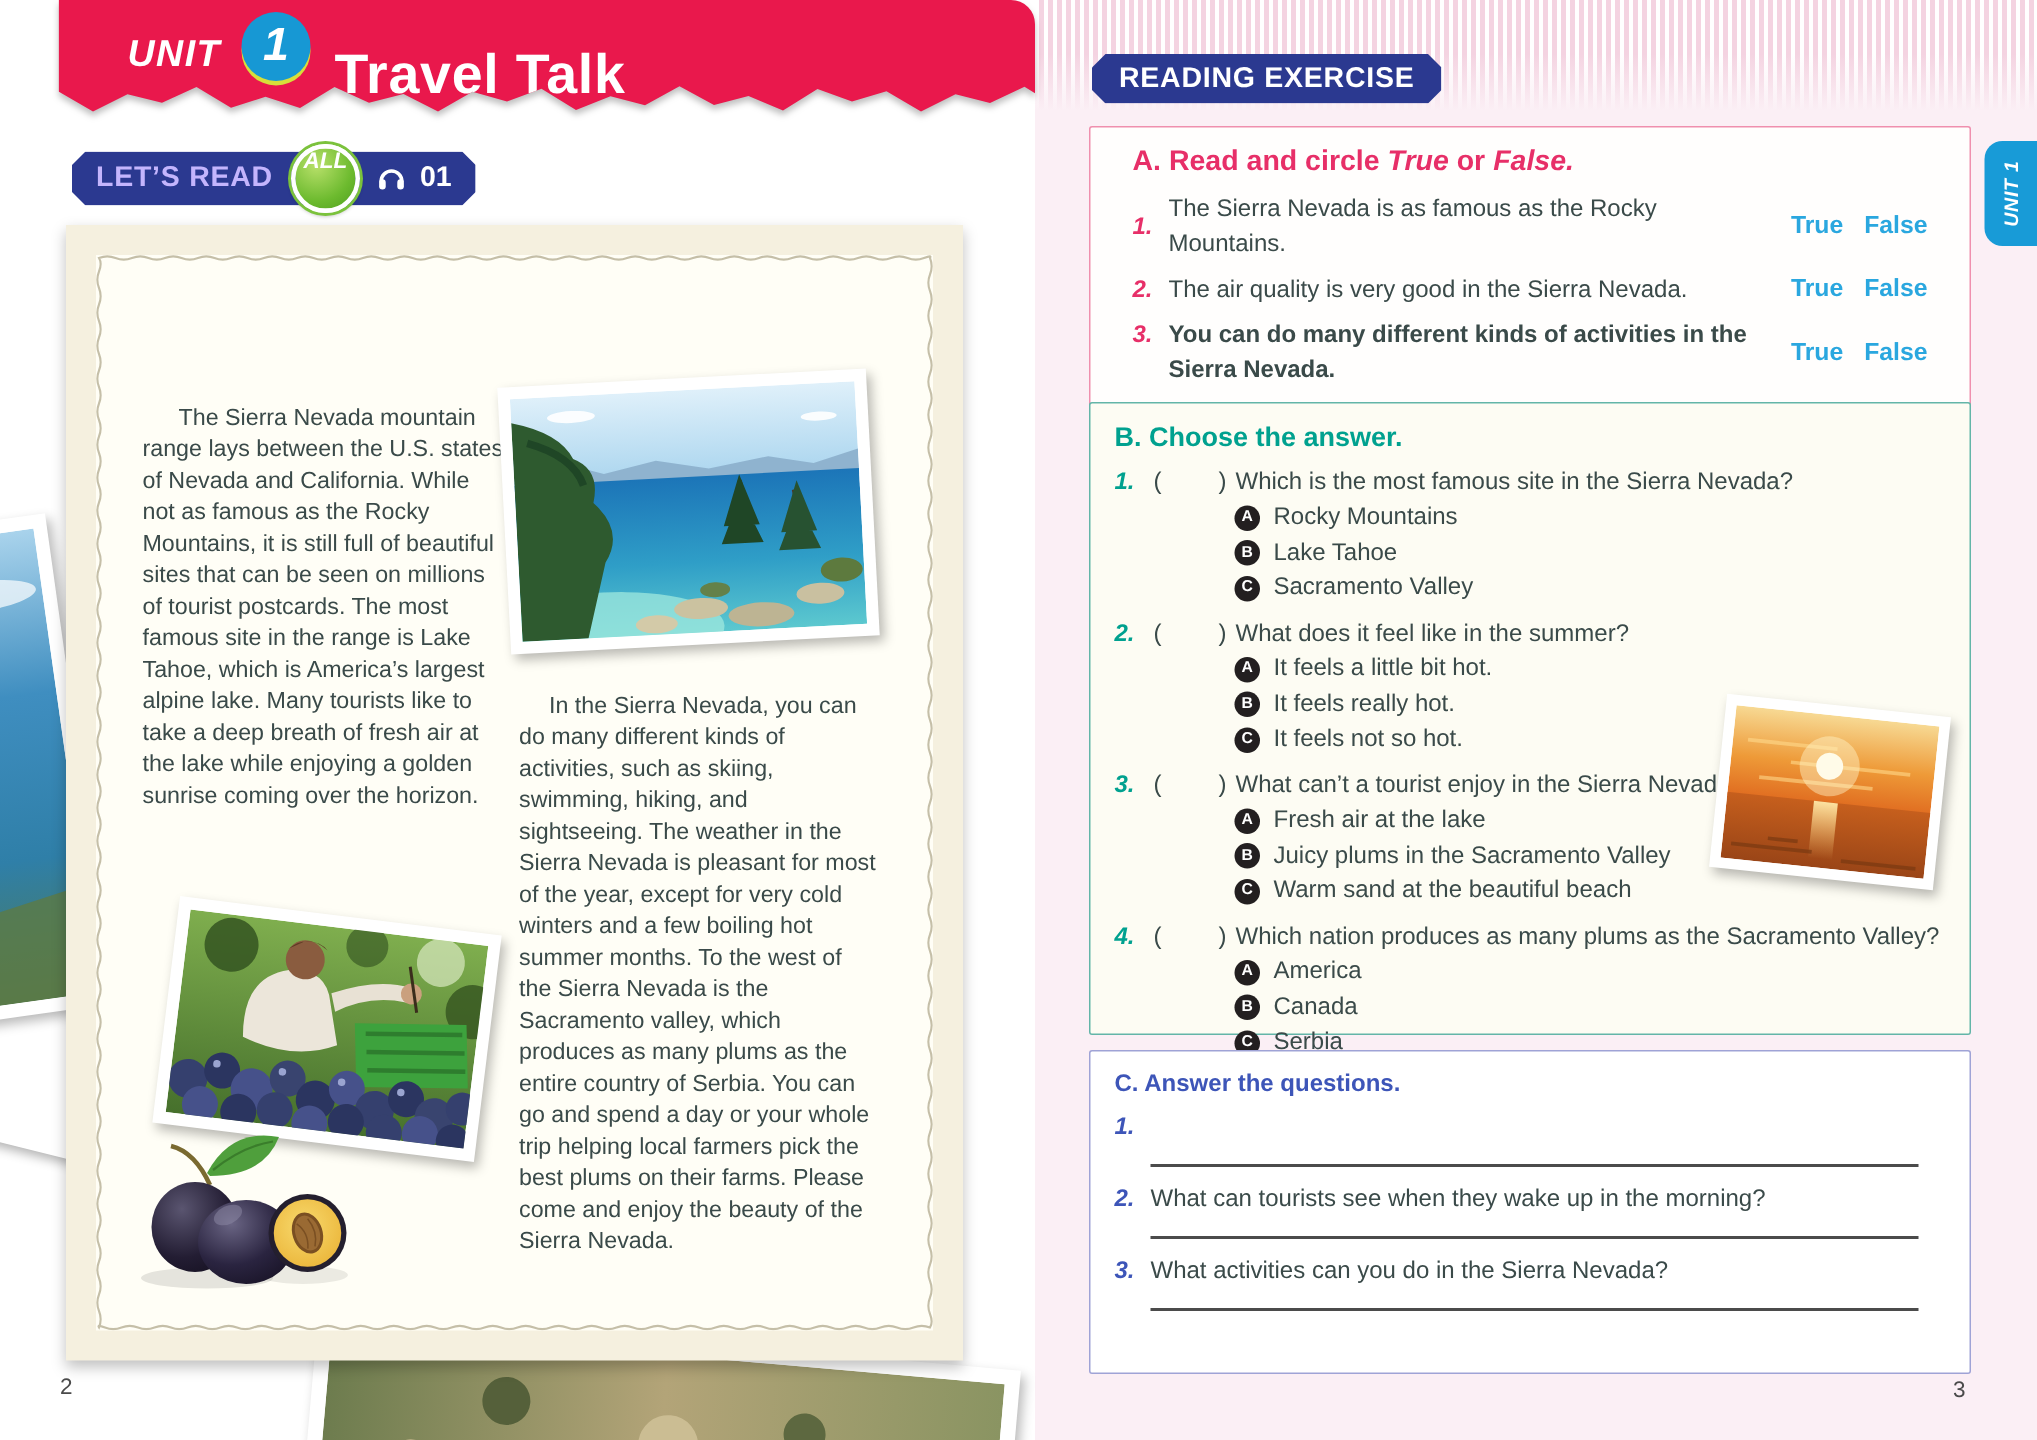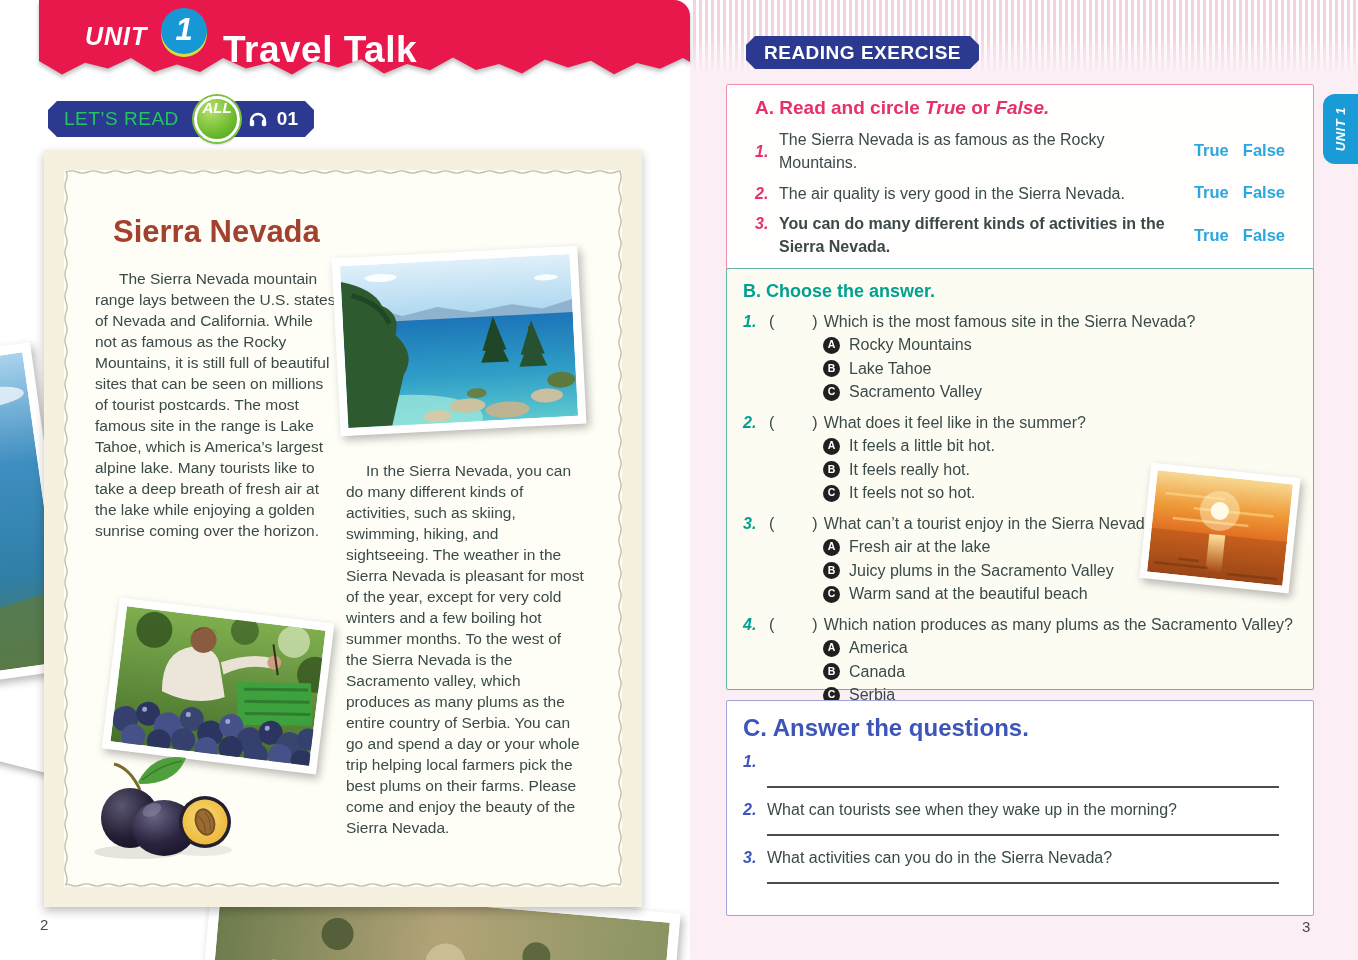--- a/index.html
+++ b/index.html
@@ -31,21 +31,21 @@
   }
   .unit-circle span { color:#fff; font-size:31px; font-weight:800; font-style:italic; transform:translateY(-1px); }
   .unit-title { position:absolute; left:184px; top:29px; color:#fff; font-size:37px; font-weight:800; letter-spacing:.5px; }
 
   .lets-read { position:absolute; left:48px; top:101px; height:36px; z-index:6; }
   .lr-plate {
     height:36px; background:#2b3990; display:flex; align-items:center;
     padding:0 16px 0 16px; gap:8px;
     clip-path:polygon(9px 0,calc(100% - 9px) 0,100% 9px,100% calc(100% - 9px),calc(100% - 9px) 100%,9px 100%,0 calc(100% - 9px),0 9px);
   }
-  .lr-label { color:#22c55e; font-size:19px; font-weight:400; letter-spacing:.5px; white-space:nowrap; }
+  .lr-label { color:#c4b5fd; font-size:19px; font-weight:700; letter-spacing:.5px; white-space:nowrap; }
   .lr-spacer { display:inline-block; width:52px; }
   .all-circle {
     position:absolute; left:146px; top:-5px; width:46px; height:46px; border-radius:50%;
     background:radial-gradient(circle at 35% 28%, #b8e06a, #6cba2e 62%, #4f9e1f);
     border:3px solid #fff; box-shadow:0 0 0 2px #7bc23c, 0 2px 3px rgba(0,0,0,.3);
     display:flex; align-items:flex-start; justify-content:center; z-index:2;
   }
   .all-circle span { color:#fff; font-weight:800; font-style:italic; font-size:15px; }
   .headphone-icon svg { display:block; }
   .track { color:#fff; font-size:19px; font-weight:700; }
@@ -86,21 +86,20 @@
     background:
       linear-gradient(to bottom, rgba(251,239,245,0) 45%, #fbeff5 92%),
       repeating-linear-gradient(90deg, #ffffff 0 3px, #f4d3e1 3px 6px);
   }
   .re-badge {
     position:absolute; left:38px; top:36px; height:33px; background:#2b3990;
     color:#fff; font-size:19px; font-weight:800; letter-spacing:.5px;
     display:flex; align-items:center; padding:0 18px;
     clip-path:polygon(9px 0,calc(100% - 9px) 0,100% 9px,100% calc(100% - 9px),calc(100% - 9px) 100%,9px 100%,0 calc(100% - 9px),0 9px);
     z-index:3;
-    margin-left:18px;
   }
   .unit-tab {
     position:absolute; right:0; top:94px; width:35px; height:70px; background:#189bd7;
     border-radius:12px 0 0 12px; display:flex; align-items:center; justify-content:center; z-index:3;
   }
   .unit-tab span {
     color:#fff; font-size:13px; font-weight:800; font-style:italic; letter-spacing:.5px;
     writing-mode:vertical-rl; transform:rotate(180deg); white-space:nowrap;
   }
 
@@ -123,21 +122,21 @@
   .bparen { color:#3a4a49; }
   .bblank { display:inline-block; width:38px; }
   .bqtext { color:#3a4a49; padding-left:6px;}
   .bopts { margin-left:80px; }
   .bopt { display:flex; align-items:center; gap:9px; margin-bottom:3.5px; font-size:16px; color:#3a4a49; line-height:1.25;}
   .letter {
     width:17px; height:17px; border-radius:50%; background:#231f20; color:#fff;
     font-size:10.5px; font-weight:700; display:inline-flex; align-items:center; justify-content:center; flex:none;
   }
 
-  .boxC h2 { font-size:24px; font-weight:700; color:#3d55b8; margin-bottom:11px; }
+  .boxC h2 { font-size:16px; font-weight:700; color:#3d55b8; margin-bottom:11px; }
   .crow { margin-bottom:5px; }
   .c-head { display:flex; font-size:16px; }
   .cnum { width:24px; color:#3d55b8; font-weight:700; font-style:italic; flex:none; }
   .ctext { color:#3a4a49; }
   .answer-line { height:2px; background:#4b4b4b; width:512px; margin:15px 0 13px 24px; }
 
   .sunset-photo { left:455px; top:470px; width:150px; transform:rotate(6deg); padding:7px; z-index:5;}
 
   .pagenum-right { position:absolute; left:612px; top:918px; font-size:15px; color:#4a4a4a; }
 </style>
@@ -209,21 +208,20 @@
       <span class="all-circle">
         <span>ALL</span>
       </span>
     </div>
 
     <div class="card">
       <div class="panel">
         <svg class="deckle" width="558" height="717" viewBox="0 0 558 717">
           <path id="deckle-path" d="M 2 2 Q 7.5 -0.2 13 2 Q 18.5 4.2 24 2 Q 29.5 -0.2 35 2 Q 40.5 4.2 46 2 Q 51.5 -0.2 57 2 Q 62.5 4.2 68 2 Q 73.5 -0.2 79 2 Q 84.5 4.2 90 2 Q 95.5 -0.2 101 2 Q 106.5 4.2 112 2 Q 117.5 -0.2 123 2 Q 128.5 4.2 134 2 Q 139.5 -0.2 145 2 Q 150.5 4.2 156 2 Q 161.5 -0.2 167 2 Q 172.5 4.2 178 2 Q 183.5 -0.2 189 2 Q 194.5 4.2 200 2 Q 205.5 -0.2 211 2 Q 216.5 4.2 222 2 Q 227.5 -0.2 233 2 Q 238.5 4.2 244 2 Q 249.5 -0.2 255 2 Q 260.5 4.2 266 2 Q 271.5 -0.2 277 2 Q 282.5 4.2 288 2 Q 293.5 -0.2 299 2 Q 304.5 4.2 310 2 Q 315.5 -0.2 321 2 Q 326.5 4.2 332 2 Q 337.5 -0.2 343 2 Q 348.5 4.2 354 2 Q 359.5 -0.2 365 2 Q 370.5 4.2 376 2 Q 381.5 -0.2 387 2 Q 392.5 4.2 398 2 Q 403.5 -0.2 409 2 Q 414.5 4.2 420 2 Q 425.5 -0.2 431 2 Q 436.5 4.2 442 2 Q 447.5 -0.2 453 2 Q 458.5 4.2 464 2 Q 469.5 -0.2 475 2 Q 480.5 4.2 486 2 Q 491.5 -0.2 497 2 Q 502.5 4.2 508 2 Q 513.5 -0.2 519 2 Q 524.5 4.2 530 2 Q 535.5 -0.2 541 2 Q 546.5 4.2 552 2 Q 557.5 -0.2 556 2 Q 558.2 7.5 556 13 Q 553.8 18.5 556 24 Q 558.2 29.5 556 35 Q 553.8 40.5 556 46 Q 558.2 51.5 556 57 Q 553.8 62.5 556 68 Q 558.2 73.5 556 79 Q 553.8 84.5 556 90 Q 558.2 95.5 556 101 Q 553.8 106.5 556 112 Q 558.2 117.5 556 123 Q 553.8 128.5 556 134 Q 558.2 139.5 556 145 Q 553.8 150.5 556 156 Q 558.2 161.5 556 167 Q 553.8 172.5 556 178 Q 558.2 183.5 556 189 Q 553.8 194.5 556 200 Q 558.2 205.5 556 211 Q 553.8 216.5 556 222 Q 558.2 227.5 556 233 Q 553.8 238.5 556 244 Q 558.2 249.5 556 255 Q 553.8 260.5 556 266 Q 558.2 271.5 556 277 Q 553.8 282.5 556 288 Q 558.2 293.5 556 299 Q 553.8 304.5 556 310 Q 558.2 315.5 556 321 Q 553.8 326.5 556 332 Q 558.2 337.5 556 343 Q 553.8 348.5 556 354 Q 558.2 359.5 556 365 Q 553.8 370.5 556 376 Q 558.2 381.5 556 387 Q 553.8 392.5 556 398 Q 558.2 403.5 556 409 Q 553.8 414.5 556 420 Q 558.2 425.5 556 431 Q 553.8 436.5 556 442 Q 558.2 447.5 556 453 Q 553.8 458.5 556 464 Q 558.2 469.5 556 475 Q 553.8 480.5 556 486 Q 558.2 491.5 556 497 Q 553.8 502.5 556 508 Q 558.2 513.5 556 519 Q 553.8 524.5 556 530 Q 558.2 535.5 556 541 Q 553.8 546.5 556 552 Q 558.2 557.5 556 563 Q 553.8 568.5 556 574 Q 558.2 579.5 556 585 Q 553.8 590.5 556 596 Q 558.2 601.5 556 607 Q 553.8 612.5 556 618 Q 558.2 623.5 556 629 Q 553.8 634.5 556 640 Q 558.2 645.5 556 651 Q 553.8 656.5 556 662 Q 558.2 667.5 556 673 Q 553.8 678.5 556 684 Q 558.2 689.5 556 695 Q 553.8 700.5 556 706 Q 558.2 711.5 556 715 Q 550.5 712.8 545 715 Q 539.5 717.2 534 715 Q 528.5 712.8 523 715 Q 517.5 717.2 512 715 Q 506.5 712.8 501 715 Q 495.5 717.2 490 715 Q 484.5 712.8 479 715 Q 473.5 717.2 468 715 Q 462.5 712.8 457 715 Q 451.5 717.2 446 715 Q 440.5 712.8 435 715 Q 429.5 717.2 424 715 Q 418.5 712.8 413 715 Q 407.5 717.2 402 715 Q 396.5 712.8 391 715 Q 385.5 717.2 380 715 Q 374.5 712.8 369 715 Q 363.5 717.2 358 715 Q 352.5 712.8 347 715 Q 341.5 717.2 336 715 Q 330.5 712.8 325 715 Q 319.5 717.2 314 715 Q 308.5 712.8 303 715 Q 297.5 717.2 292 715 Q 286.5 712.8 281 715 Q 275.5 717.2 270 715 Q 264.5 712.8 259 715 Q 253.5 717.2 248 715 Q 242.5 712.8 237 715 Q 231.5 717.2 226 715 Q 220.5 712.8 215 715 Q 209.5 717.2 204 715 Q 198.5 712.8 193 715 Q 187.5 717.2 182 715 Q 176.5 712.8 171 715 Q 165.5 717.2 160 715 Q 154.5 712.8 149 715 Q 143.5 717.2 138 715 Q 132.5 712.8 127 715 Q 121.5 717.2 116 715 Q 110.5 712.8 105 715 Q 99.5 717.2 94 715 Q 88.5 712.8 83 715 Q 77.5 717.2 72 715 Q 66.5 712.8 61 715 Q 55.5 717.2 50 715 Q 44.5 712.8 39 715 Q 33.5 717.2 28 715 Q 22.5 712.8 17 715 Q 11.5 717.2 6 715 Q 0.5 712.8 2 715 Q 4.2 709.5 2 704 Q -0.2 698.5 2 693 Q 4.2 687.5 2 682 Q -0.2 676.5 2 671 Q 4.2 665.5 2 660 Q -0.2 654.5 2 649 Q 4.2 643.5 2 638 Q -0.2 632.5 2 627 Q 4.2 621.5 2 616 Q -0.2 610.5 2 605 Q 4.2 599.5 2 594 Q -0.2 588.5 2 583 Q 4.2 577.5 2 572 Q -0.2 566.5 2 561 Q 4.2 555.5 2 550 Q -0.2 544.5 2 539 Q 4.2 533.5 2 528 Q -0.2 522.5 2 517 Q 4.2 511.5 2 506 Q -0.2 500.5 2 495 Q 4.2 489.5 2 484 Q -0.2 478.5 2 473 Q 4.2 467.5 2 462 Q -0.2 456.5 2 451 Q 4.2 445.5 2 440 Q -0.2 434.5 2 429 Q 4.2 423.5 2 418 Q -0.2 412.5 2 407 Q 4.2 401.5 2 396 Q -0.2 390.5 2 385 Q 4.2 379.5 2 374 Q -0.2 368.5 2 363 Q 4.2 357.5 2 352 Q -0.2 346.5 2 341 Q 4.2 335.5 2 330 Q -0.2 324.5 2 319 Q 4.2 313.5 2 308 Q -0.2 302.5 2 297 Q 4.2 291.5 2 286 Q -0.2 280.5 2 275 Q 4.2 269.5 2 264 Q -0.2 258.5 2 253 Q 4.2 247.5 2 242 Q -0.2 236.5 2 231 Q 4.2 225.5 2 220 Q -0.2 214.5 2 209 Q 4.2 203.5 2 198 Q -0.2 192.5 2 187 Q 4.2 181.5 2 176 Q -0.2 170.5 2 165 Q 4.2 159.5 2 154 Q -0.2 148.5 2 143 Q 4.2 137.5 2 132 Q -0.2 126.5 2 121 Q 4.2 115.5 2 110 Q -0.2 104.5 2 99 Q 4.2 93.5 2 88 Q -0.2 82.5 2 77 Q 4.2 71.5 2 66 Q -0.2 60.5 2 55 Q 4.2 49.5 2 44 Q -0.2 38.5 2 33 Q 4.2 27.5 2 22 Q -0.2 16.5 2 11 Q 4.2 5.5 2 2 Z" fill="none" stroke="#c5bfa8" stroke-width="1.4"></path>
         </svg>
-        <h1 class="passage-title">Sierra Nevada</h1>
         <div class="pcol first">The Sierra Nevada mountain range lays between the U.S. states of Nevada and California. While not as famous as the Rocky Mountains, it is still full of beautiful sites that can be seen on millions of tourist postcards. The most famous site in the range is Lake Tahoe, which is America’s largest alpine lake. Many tourists like to take a deep breath of fresh air at the lake while enjoying a golden sunrise coming over the horizon.</div>
         <div class="pcol second">In the Sierra Nevada, you can do many different kinds of activities, such as skiing, swimming, hiking, and sightseeing. The weather in the Sierra Nevada is pleasant for most of the year, except for very cold winters and a few boiling hot summer months. To the west of the Sierra Nevada is the Sacramento valley, which produces as many plums as the entire country of Serbia. You can go and spend a day or your whole trip helping local farmers pick the best plums on their farms. Please come and enjoy the beauty of the Sierra Nevada.</div>
       </div>
     </div>
 
     <div class="photo tahoe-photo">
       <svg width="230" height="162" viewBox="0 0 230 162" preserveAspectRatio="none">
         <defs>
           <linearGradient id="sky" x1="0" y1="0" x2="0" y2="1">
             <stop offset="0" stop-color="#dff0fa"></stop>

